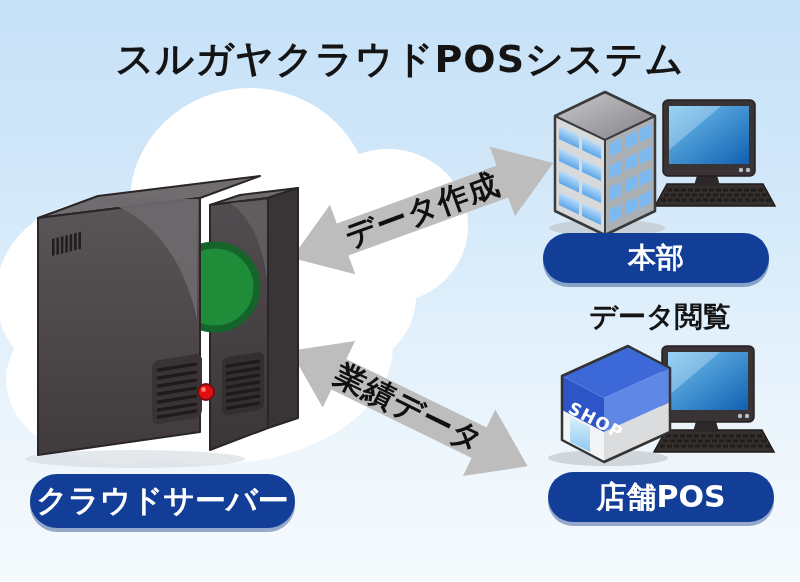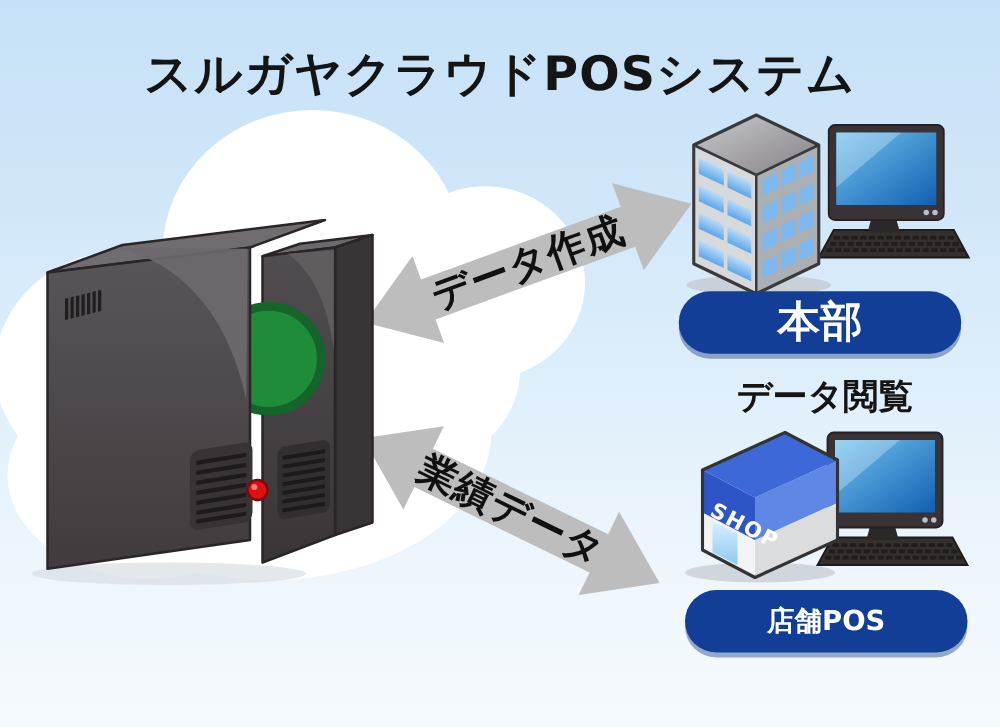--- a/index.html
+++ b/index.html
@@ -13,22 +13,22 @@
   .title {
     left:0; top:34px; width:800px; text-align:center;
     font-size:38px; font-weight:bold; color:#141414; letter-spacing:1px;
   }
   .pill {
     display:flex; align-items:center; justify-content:center;
     background:#123e98; color:#ffffff; font-weight:bold;
     border-radius:27px; box-shadow:0 4px 0 rgba(13,47,125,0.40);
   }
   .pill-server { left:30px;  top:474px; width:265px; height:54px; font-size:31px; }
-  .pill-hq     { left:543px; top:233px; width:226px; height:50px; font-size:34px; }
-  .pill-store  { left:548px; top:472px; width:226px; height:50px; font-size:22px; }
+  .pill-hq     { left:543px; top:233px; width:226px; height:50px; font-size:28px; }
+  .pill-store  { left:548px; top:472px; width:226px; height:50px; font-size:30px; }
   .caption {
     left:560px; top:298px; width:200px; text-align:center;
     font-size:28px; font-weight:bold; color:#141414;font-family:Liberation Serif, serif;
   }
   svg { display:block; }
   .arrow-label { font-size:31px; font-weight:bold; fill:#101010; letter-spacing:1px; }
 </style>
 </head>
 <body>
 
@@ -233,14 +233,17 @@
       <polygon points="78,6 120,28 54,58 12,36" fill="#3d68d8"></polygon>
       <text transform="translate(17,72) rotate(27.5)" x="0" y="0" fill="#ffffff" font-size="17" font-weight="bold" letter-spacing="1.5">SHOP</text>
       <polygon points="78,6 120,28 120,92 54,122 12,100 12,36" fill="none" stroke="#333333" stroke-width="2.5" stroke-linejoin="round"></polygon>
     </g>
   </svg>
 
   <div class="abs pill pill-store">
     <span>店舗POS</span>
   </div>
 
+  <div class="abs pill pill-server">
+    <span>クラウドサーバー</span>
+  </div>
 
 </div>
 
 </body></html>

